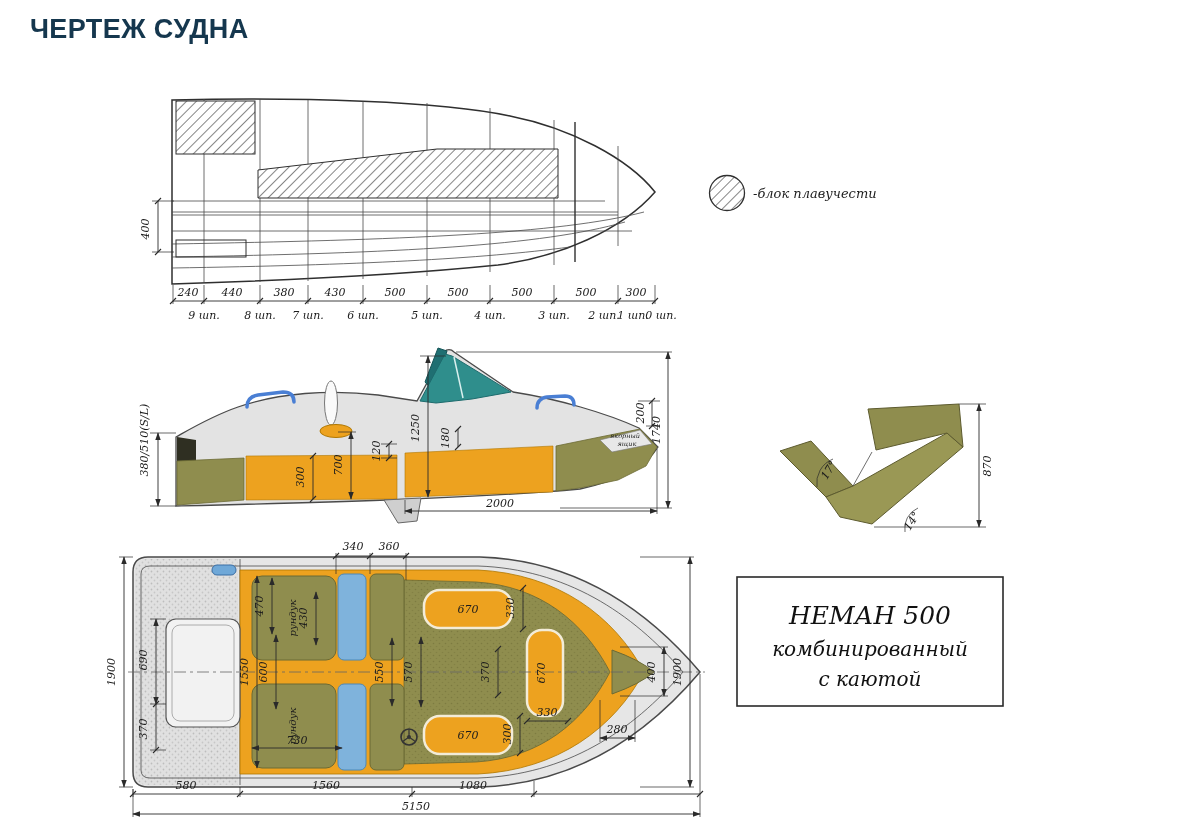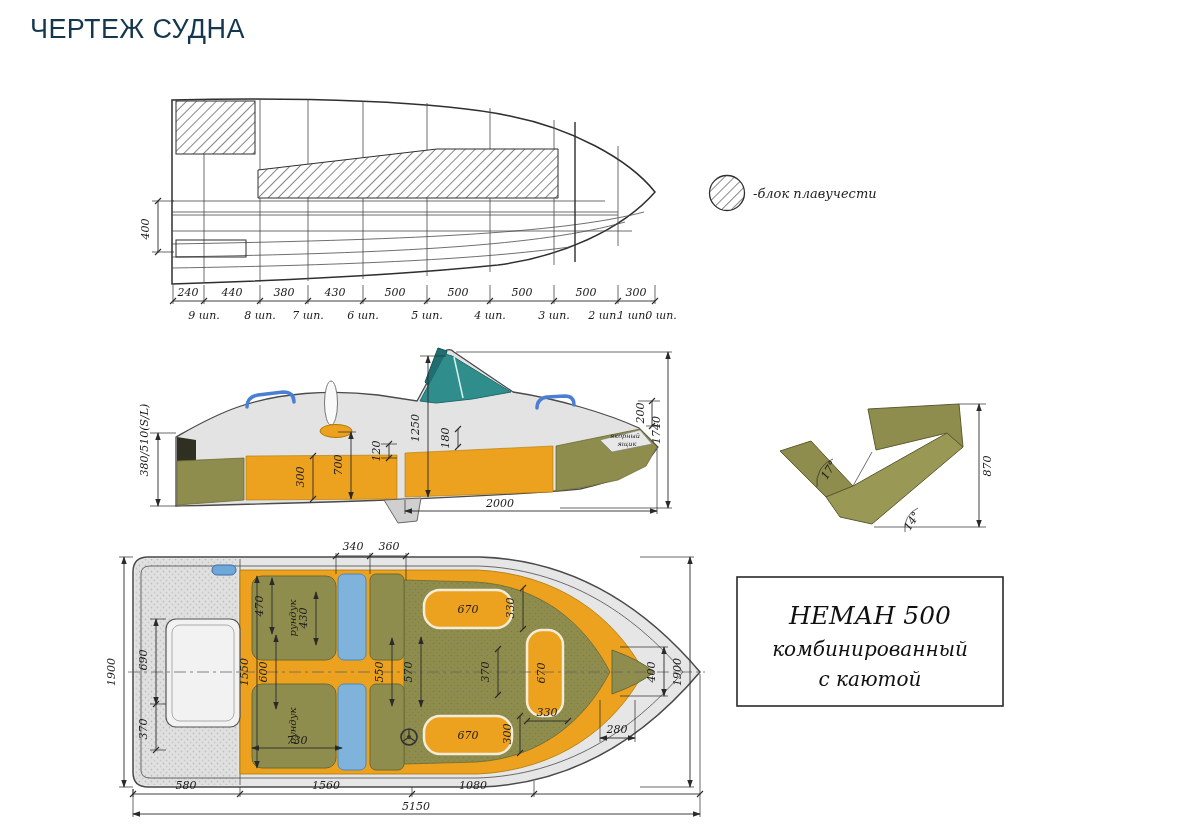--- a/index.html
+++ b/index.html
@@ -1,17 +1,17 @@
 <!DOCTYPE html>
 <html><head>
 <meta charset="utf-8">
 <style>
   *{margin:0;padding:0;box-sizing:border-box}
   html,body{width:1201px;height:829px;background:#ffffff;font-family:"Liberation Sans",sans-serif;position:relative;overflow:hidden}
-  .page-title{position:absolute;left:30px;top:14px;font-size:27px;font-weight:400;color:#15374e;letter-spacing:.4px}
+  .page-title{position:absolute;left:30px;top:14px;font-size:27px;font-weight:700;color:#15374e;letter-spacing:.4px}
   svg.dwg{position:absolute;left:0;top:0}
   .dim{font:italic 11px "DejaVu Serif",serif;fill:#1c1c1c}
   .dim-s{font:italic 10px "DejaVu Serif",serif;fill:#1c1c1c}
   .tiny{font:italic 6.5px "DejaVu Serif",serif;fill:#222}
   .legend-t{font:italic 13px "DejaVu Serif",serif;fill:#1c1c1c}
   .tb1{font:italic 25px "DejaVu Serif",serif;fill:#111}
   .tb2{font:italic 20px "DejaVu Serif",serif;fill:#111}
   .dl{stroke:#2a2a2a;stroke-width:.9;fill:none}
   .ext{stroke:#2a2a2a;stroke-width:.7;fill:none}
   .tick{stroke:#2a2a2a;stroke-width:1.1}

